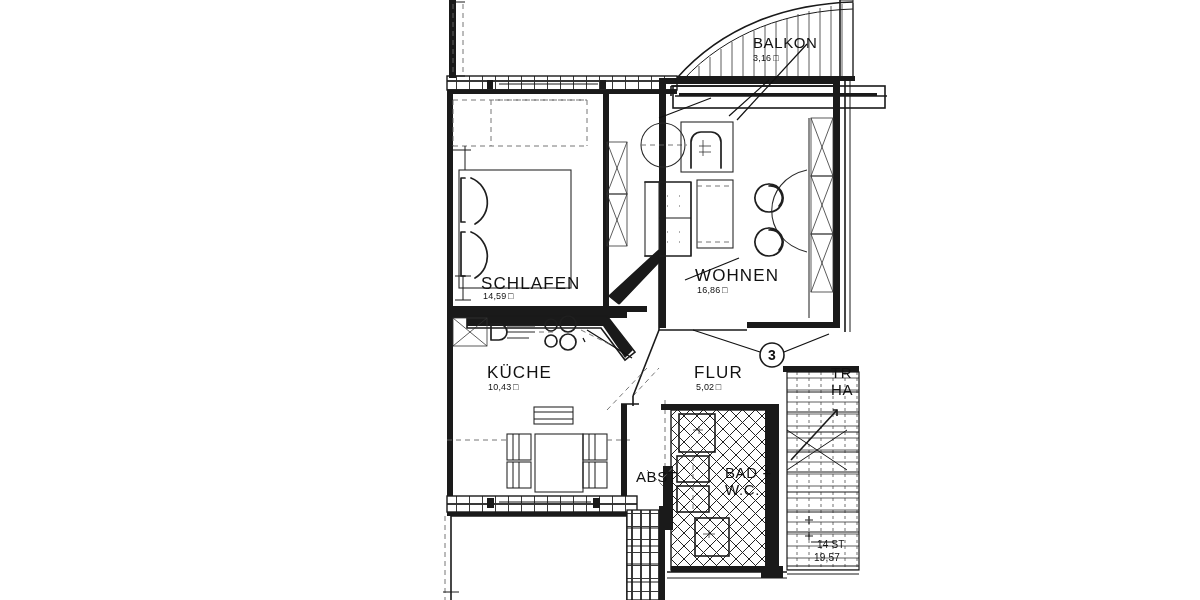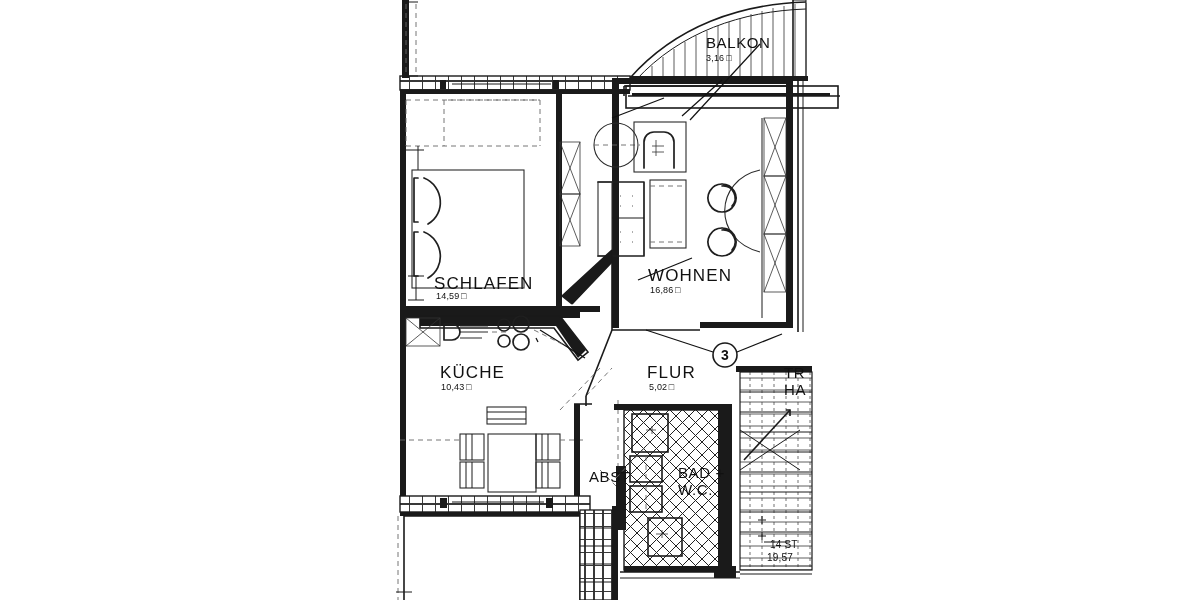--- a/index.html
+++ b/index.html
@@ -1,18 +1,18 @@
 <!DOCTYPE html>
 <html><head>
 <meta charset="utf-8">
 <style>
   html,body{margin:0;padding:0;background:#ffffff;}
   body{width:1200px;height:600px;overflow:hidden;
        font-family:"Liberation Sans",sans-serif;color:#111;}
-  #plan-root{position:relative;width:976px;height:600px;background:#fff;}
+  #plan-root{position:relative;width:976px;height:600px;background:#fff;margin-left:47px;}
   svg#floorplan{position:absolute;left:0;top:0;width:1200px;height:600px;display:block;}
   .rmlabel{font-family:"Liberation Sans",sans-serif;fill:#111;}
   .rmname{font-size:17px;letter-spacing:1.1px;}
   .rmname.small{font-size:15px;letter-spacing:0.6px;}
   .rmarea{font-size:9px;letter-spacing:0.2px;}
   .stairtxt{font-size:10px;letter-spacing:0.2px;}
   .marknum{font-size:14px;font-weight:bold;letter-spacing:0;}
   .wall{fill:#1a1a1a;}
   .thin{fill:none;stroke:#1a1a1a;stroke-width:1;}
   .thin2{fill:none;stroke:#1a1a1a;stroke-width:1.6;}

